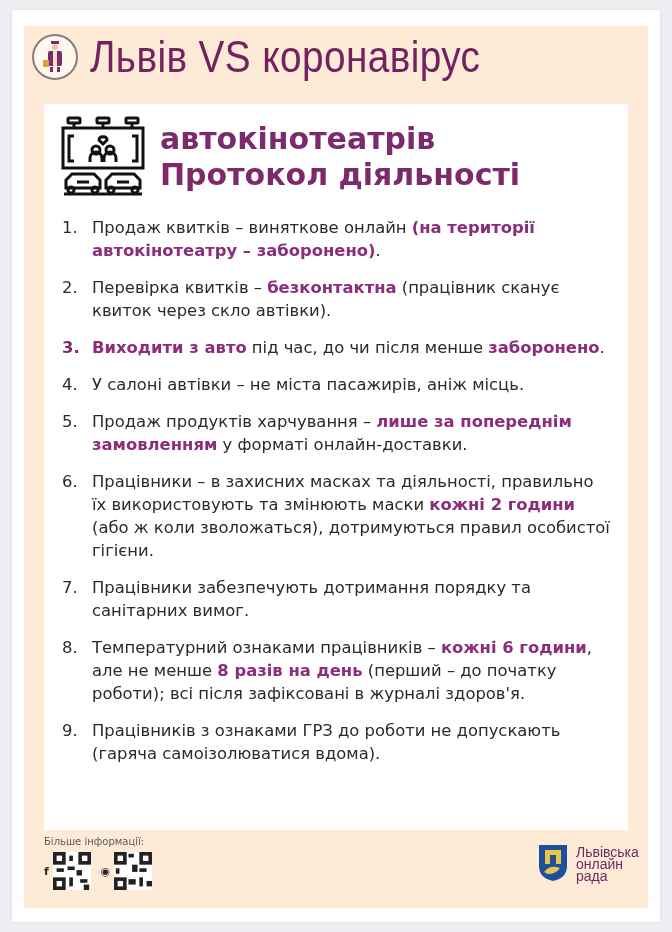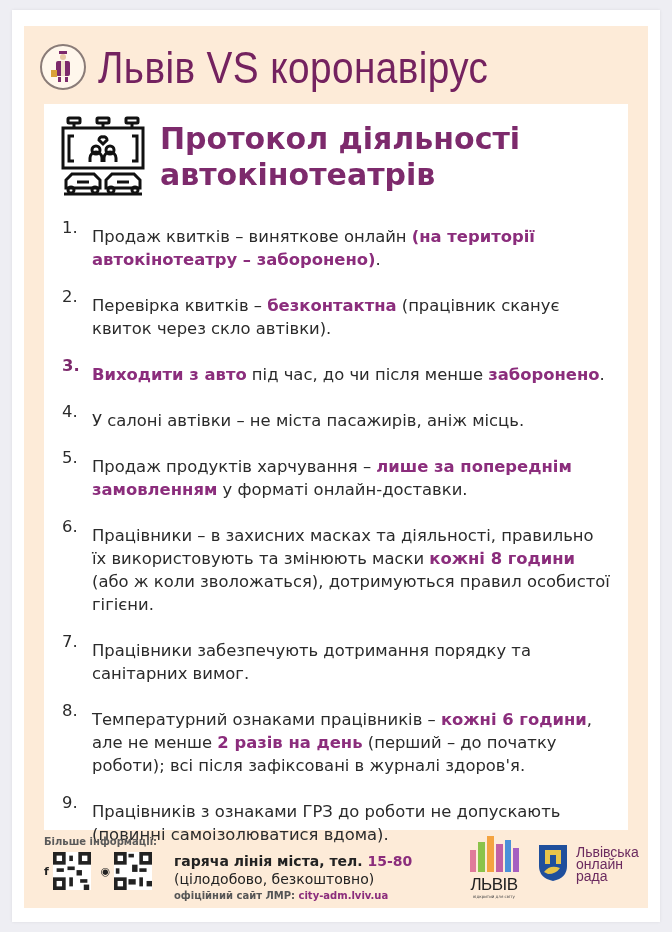--- a/index.html
+++ b/index.html
@@ -12,22 +12,22 @@
   .card {
     position:absolute; left:12px; top:10px; width:648px; height:912px;
     background:#ffffff;
     box-shadow:0 0 3px rgba(0,0,0,0.08);
   }
   .panel {
     position:absolute; left:24px; top:26px; width:624px; height:882px;
     background:#fdebd8;
   }
   .header {
-    position:absolute; left:40px; top:34px; width:584px; height:66px;
-    display:flex; align-items:center;
+    position:absolute; left:32px; top:34px; width:584px; height:66px;
+    display:flex; align-items:flex-start;
   }
   .emblem {
     width:42px; height:42px; border-radius:50%;
     border:2px solid #8a7c78; background:#fff7ec;
     display:flex; align-items:center; justify-content:center;
     margin-right:12px; flex-shrink:0;
   }
   .main-title {
     font-family:"Liberation Sans", sans-serif;
     font-size:45px; color:#74225f; letter-spacing:0.5px;
@@ -50,27 +50,27 @@
     position:absolute; left:18px; top:112px; width:548px;
     margin:0; padding:0; list-style:none;
   }
   .item {
     display:flex; font-size:16.4px; line-height:23px; color:#2b2b2b;
     margin-bottom:14px;
     font-family:"DejaVu Sans", sans-serif;
   }
   .num { width:30px; flex-shrink:0; }
   .num.hl { color:#7d2a6c; font-weight:bold; }
-  .txt { flex:1;margin-top:9px; }
+  .txt { flex:1; }
   .hl { color:#8b2d7c; font-weight:bold; }
   .footer {
     position:absolute; left:44px; top:836px; width:584px; height:66px;
   }
   .more-label {
-    position:absolute; left:0; top:0; font-size:10px; font-weight:bold; color:#5a5a5a;
+    position:absolute; left:0; top:0; font-size:10px; font-weight:normal; color:#5a5a5a;
   }
   .social {
     position:absolute; left:0; top:16px; display:flex; align-items:center;
   }
   .soc-icon { font-size:11px; font-weight:bold; color:#222; margin-right:4px; }
   .qr { width:38px; height:38px; margin-right:10px; }
   .hotline {
     position:absolute; left:130px; top:16px; width:300px;
   }
   .hot1 { font-size:14px; font-weight:bold; color:#222; line-height:18px; }
@@ -134,22 +134,22 @@
       <line x1="4" y1="80" x2="82" y2="80"></line>
       <circle cx="11" cy="76" r="3"></circle>
         <circle cx="35" cy="76" r="3"></circle>
       <line x1="17" y1="68" x2="29" y2="68"></line>
       <path d="M46 74 v-8 l6 -6 h22 l6 6 v8 z"></path>
       <circle cx="51" cy="76" r="3"></circle>
         <circle cx="75" cy="76" r="3"></circle>
       <line x1="57" y1="68" x2="69" y2="68"></line>
     </svg>
     <div>
+      <div class="subtitle">автокінотеатрів</div>
       <div class="subtitle">Протокол діяльності</div>
-      <div class="subtitle">автокінотеатрів</div>
     </div>
   </div>
 
   <ol class="list" id="rules-list">
       <li class="item">
         <span class="num">1.</span>
         <span class="txt"><span>Продаж квитків – виняткове онлайн </span><span class="hl">(на території автокінотеатру – заборонено)</span><span>.</span></span>
       </li>
       <li class="item">
         <span class="num">2.</span>
@@ -162,33 +162,33 @@
       <li class="item">
         <span class="num">4.</span>
         <span class="txt"><span>У салоні автівки – не міста пасажирів, аніж місць.</span></span>
       </li>
       <li class="item">
         <span class="num">5.</span>
         <span class="txt"><span>Продаж продуктів харчування – </span><span class="hl">лише за попереднім замовленням</span><span> у форматі онлайн-доставки.</span></span>
       </li>
       <li class="item">
         <span class="num">6.</span>
-        <span class="txt"><span>Працівники – в захисних масках та діяльності, правильно їх використовують та змінюють маски </span><span class="hl">кожні 8 години</span><span> (або ж коли зволожаться), дотримуються правил особистої гігієни.</span></span>
+        <span class="txt"><span>Працівники – в захисних масках та діяльності, правильно їх використовують та змінюють маски </span><span class="hl">кожні 2 години</span><span> (або ж коли зволожаться), дотримуються правил особистої гігієни.</span></span>
       </li>
       <li class="item">
         <span class="num">7.</span>
         <span class="txt"><span>Працівники забезпечують дотримання порядку та санітарних вимог.</span></span>
       </li>
       <li class="item">
         <span class="num">8.</span>
-        <span class="txt"><span>Температурний ознаками працівників – </span><span class="hl">кожні 6 години</span><span>, але не менше </span><span class="hl">2 разів на день</span><span> (перший – до початку роботи); всі після зафіксовані в журналі здоров'я.</span></span>
+        <span class="txt"><span>Температурний ознаками працівників – </span><span class="hl">кожні 6 години</span><span>, але не менше </span><span class="hl">8 разів на день</span><span> (перший – до початку роботи); всі після зафіксовані в журналі здоров'я.</span></span>
       </li>
       <li class="item">
         <span class="num">9.</span>
-        <span class="txt"><span>Працівників з ознаками ГРЗ до роботи не допускають (повинні самоізолюватися вдома).</span></span>
+        <span class="txt"><span>Працівників з ознаками ГРЗ до роботи не допускають (гаряча самоізолюватися вдома).</span></span>
       </li>
     </ol>
 </div>
 
 <div class="footer">
   <div class="more-label">Більше інформації:</div>
   <div class="social">
     <span class="soc-icon">f</span>
     <svg class="qr" viewBox="0 0 21 21">
       <rect width="21" height="21" fill="#fff"></rect>
@@ -217,41 +217,20 @@
         <rect x="2" y="16" width="3" height="3" fill="#fff"></rect>
       <rect x="8" y="1" width="3" height="2" fill="#222"></rect>
         <rect x="10" y="7" width="3" height="4" fill="#222"></rect>
       <rect x="14" y="9" width="4" height="2" fill="#222"></rect>
         <rect x="8" y="15" width="4" height="3" fill="#222"></rect>
       <rect x="14" y="14" width="2" height="5" fill="#222"></rect>
         <rect x="1" y="9" width="2" height="3" fill="#222"></rect>
       <rect x="18" y="16" width="3" height="3" fill="#222"></rect>
     </svg>
   </div>
-  <div class="hotline">
-    <div class="hot1">
-      <span>гаряча лінія міста, тел. </span><span class="phone">15-80</span>
-    </div>
-    <div class="hot2">(цілодобово, безкоштовно)</div>
-    <div class="hot3">
-      <span>офіційний сайт ЛМР: </span><span class="site">city-adm.lviv.ua</span>
-    </div>
-  </div>
-  <div class="lviv-logo">
-    <svg width="56" height="40" viewBox="0 0 56 40">
-      <rect x="4" y="18" width="6" height="22" fill="#e07a9a"></rect>
-      <rect x="12" y="10" width="7" height="30" fill="#8bc34a"></rect>
-      <rect x="21" y="4" width="7" height="36" fill="#f4a340"></rect>
-      <rect x="30" y="12" width="7" height="28" fill="#c15fa5"></rect>
-      <rect x="39" y="8" width="6" height="32" fill="#4a90d9"></rect>
-      <rect x="47" y="16" width="6" height="24" fill="#a55fc1"></rect>
-    </svg>
-    <div class="lviv-word">ЛЬВІВ</div>
-    <div class="lviv-tag">відкритий для світу</div>
-  </div>
   <svg class="coat" viewBox="0 0 30 38">
     <path d="M1 1 H29 V22 Q29 34 15 37 Q1 34 1 22 Z" fill="#1f4f9c"></path>
     <rect x="7" y="6" width="16" height="14" fill="#e8c44a"></rect>
     <rect x="12" y="11" width="6" height="9" fill="#1f4f9c"></rect>
     <path d="M6 28 Q12 20 22 24 Q18 30 10 30 Z" fill="#e8c44a"></path>
   </svg>
   <div class="council">
     <div>Львівська</div>
     <div>онлайн</div>
     <div>рада</div>

